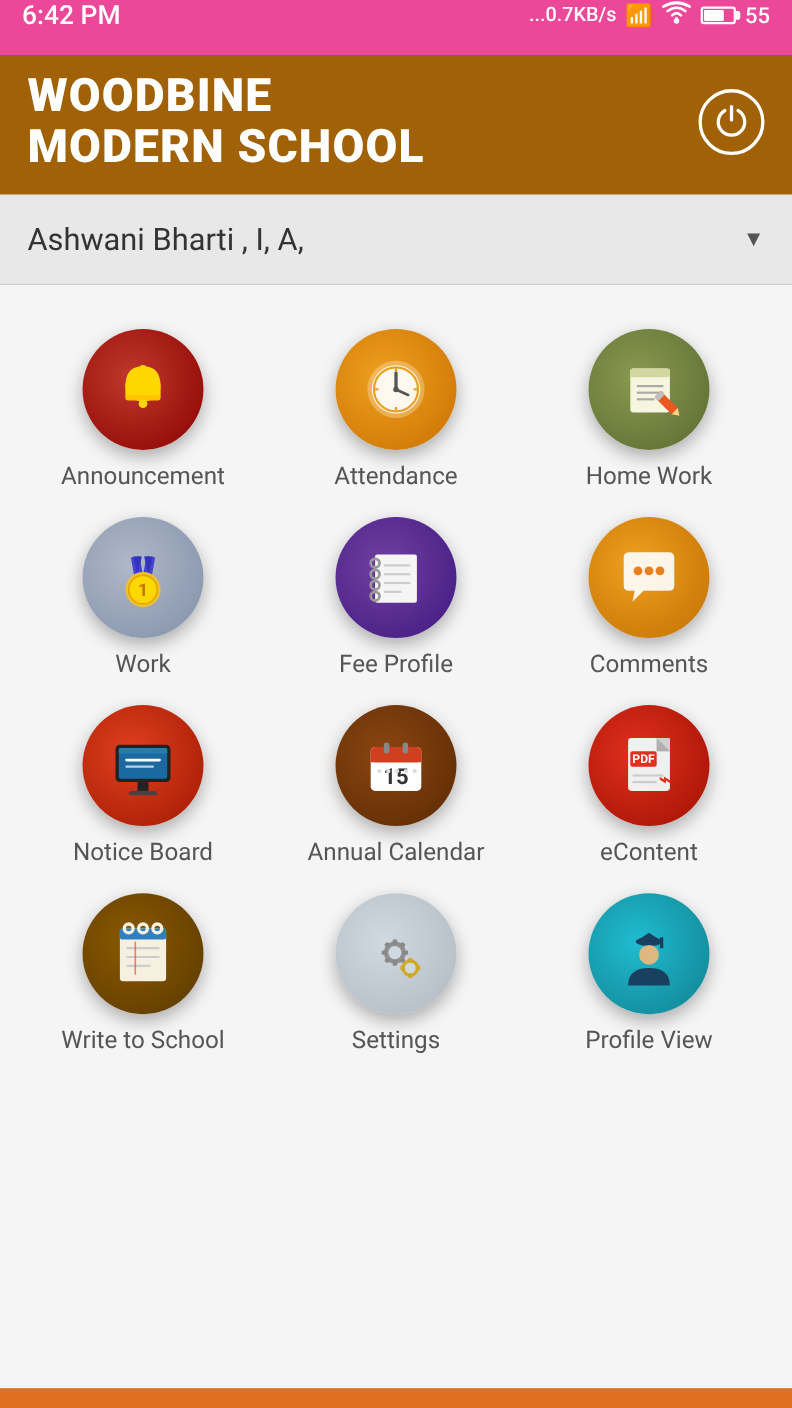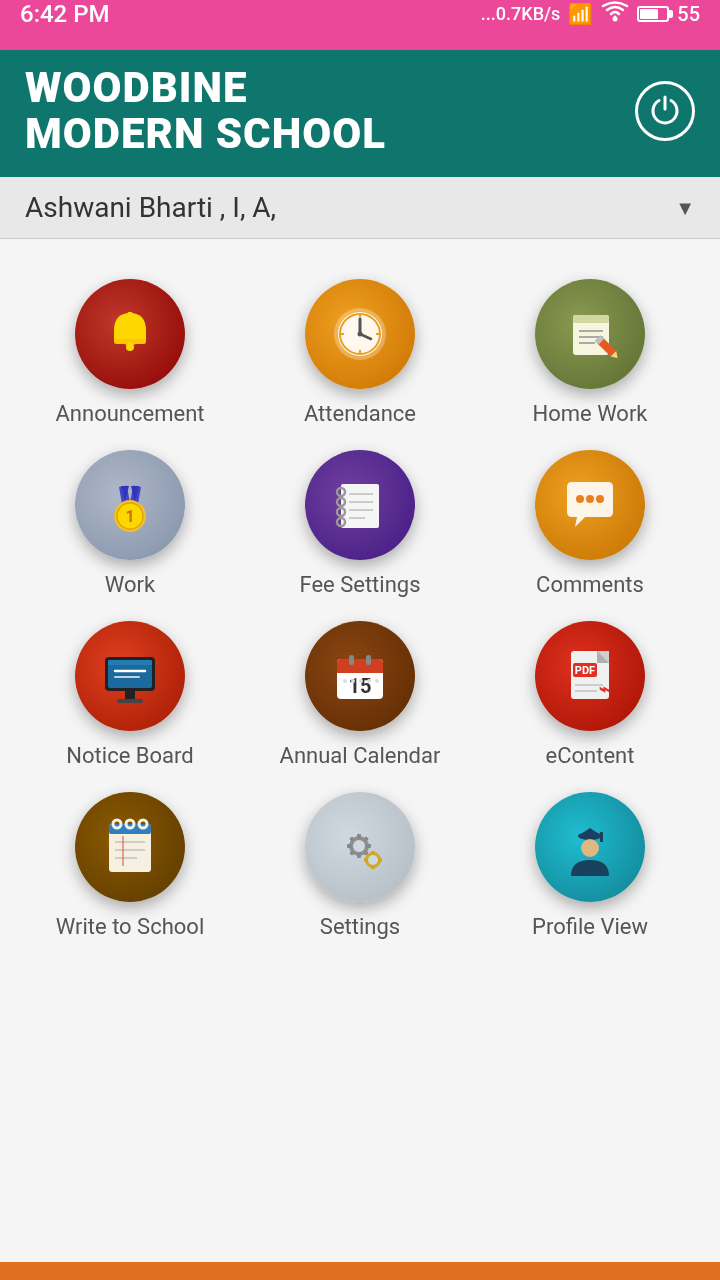--- a/index.html
+++ b/index.html
@@ -58,21 +58,21 @@
     }
     .battery-fill {
       width: 70%;
       height: 100%;
       background: white;
       border-radius: 1px;
     }
 
     
     .header {
-      background: #0f766e;
+      background: #a16207;
       padding: 15px 25px 20px 25px;
       display: flex;
       justify-content: space-between;
       align-items: center;
     }
     .school-name {
       color: white;
       font-size: 42px;
       font-weight: 900;
       line-height: 1.1;
@@ -93,21 +93,21 @@
     }
     .power-icon {
       color: white;
       font-size: 28px;
       line-height: 1;
     }
 
     
     .user-selector {
       background: #e8e8e8;
-      padding: 14px 25px;
+      padding: 24px 25px;
       display: flex;
       justify-content: space-between;
       align-items: center;
       cursor: pointer;
       border-bottom: 1px solid #ccc;
     }
     .user-name {
       font-size: 28px;
       color: #333;
       font-weight: 400;
@@ -370,21 +370,21 @@
         <circle cx="14" cy="30" r="4" fill="none" stroke="#999" stroke-width="2.5"></circle>
         <circle cx="14" cy="40" r="4" fill="none" stroke="#999" stroke-width="2.5"></circle>
         <circle cx="14" cy="50" r="4" fill="none" stroke="#999" stroke-width="2.5"></circle>
 
         <line x1="22" y1="22" x2="46" y2="22" stroke="#ccc" stroke-width="2"></line>
         <line x1="22" y1="30" x2="46" y2="30" stroke="#ccc" stroke-width="2"></line>
         <line x1="22" y1="38" x2="46" y2="38" stroke="#ccc" stroke-width="2"></line>
         <line x1="22" y1="46" x2="38" y2="46" stroke="#ccc" stroke-width="2"></line>
       </svg>
     </div>
-    <span class="item-label">Fee Settings</span>
+    <span class="item-label">Fee Profile</span>
   </div>
 
   <div class="grid-item">
     <div class="icon-circle icon-comments">
       <svg width="66" height="66" viewBox="0 0 66 66">
 
         <path d="M10 15 Q10 10 15 10 L51 10 Q56 10 56 15 L56 40 Q56 45 51 45 L28 45 L18 55 L20 45 L15 45 Q10 45 10 40 Z" fill="white" opacity="0.9"></path>
 
         <circle cx="23" cy="27" r="4" fill="#e88020"></circle>
         <circle cx="33" cy="27" r="4" fill="#e88020"></circle>

